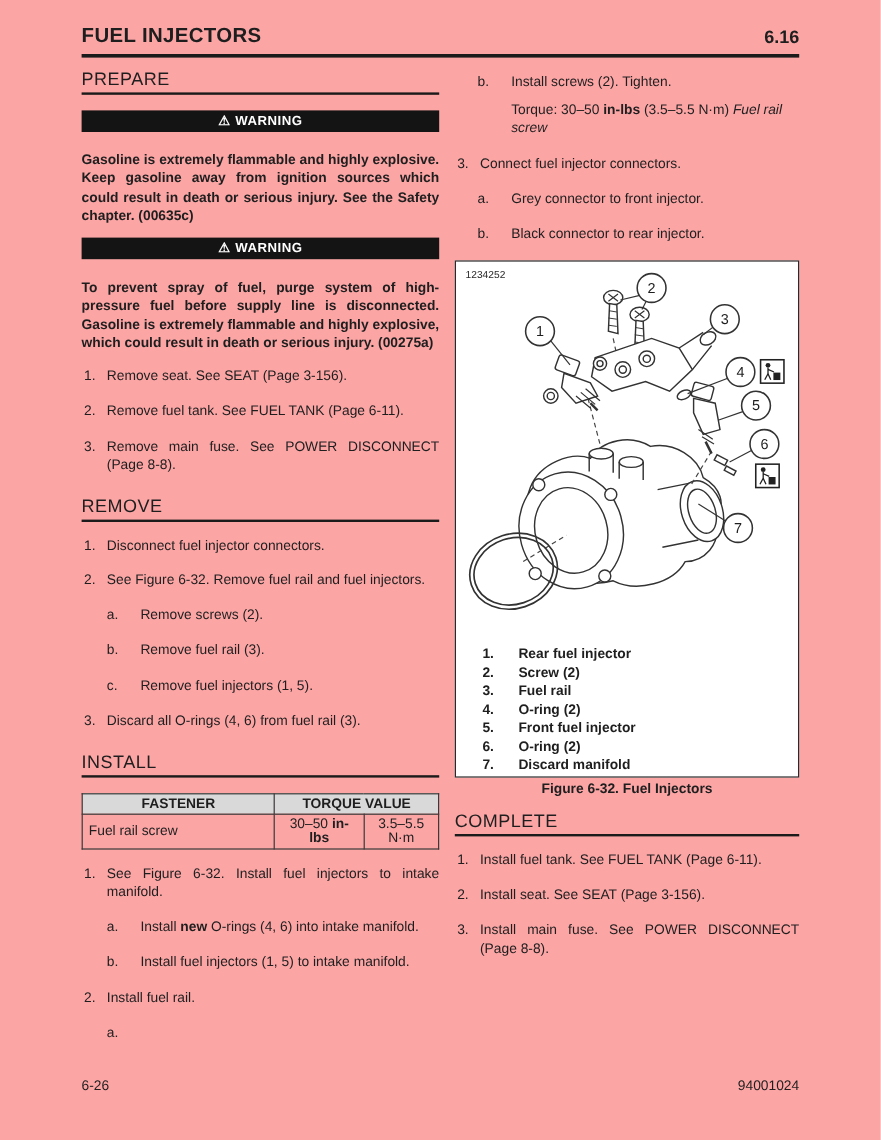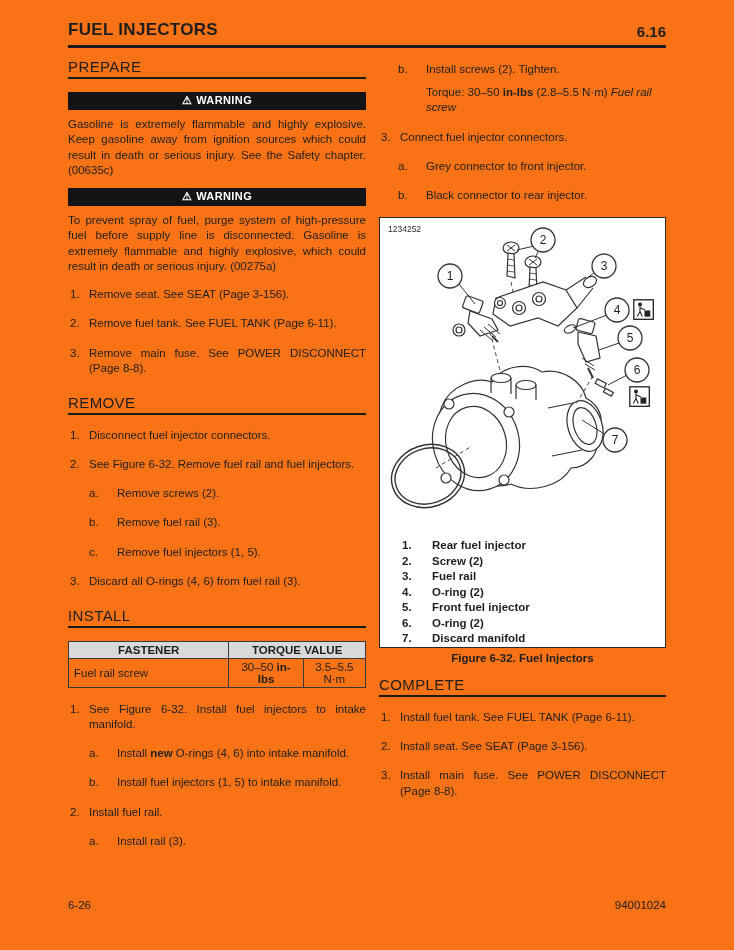--- a/index.html
+++ b/index.html
@@ -1,33 +1,33 @@
 <!DOCTYPE html>
 <html><head>
 <meta charset="utf-8">
 <style>
   html,body{margin:0;padding:0;background:#fff;}
-  .page{position:relative;width:734px;height:950px;background:#f97316;
+  .page{position:relative;width:734px;height:950px;background:#fca5a5;
         font-family:"Liberation Sans",sans-serif;color:#1e1e1e;overflow:hidden;}
   .content{position:absolute;left:68px;top:20px;width:598px;}
   .hdr{display:flex;justify-content:space-between;align-items:flex-end;}
   .hdr-title{font-size:17px;font-weight:bold;letter-spacing:.3px;}
   .hdr-num{font-size:15px;font-weight:bold;margin-left:28px;}
   .top-rule{height:3px;background:#1b1b1b;margin-top:5px;}
   .cols{display:flex;gap:13px;margin-top:10px;}
   .col-left{width:298px;flex:none;}
   .col-right{width:287px;flex:none;}
   .section-heading{font-size:15px;font-weight:normal;letter-spacing:.4px;
       border-bottom:2px solid #1b1b1b;padding-bottom:2px;margin:0 0 13px 0;}
   .mt{margin-top:18px;}
   .warning-box{margin-bottom:10px;}
   .warning-bar{background:#141414;color:#fff;text-align:center;font-weight:bold;
       font-size:11px;padding:2px 0 3px;letter-spacing:.4px;}
-  .warning-body{font-weight:normal;font-size:11.5px;line-height:1.33;
-      text-align:justify;margin-top:7px;}
+  .warning-body{font-weight:bold;font-size:11.5px;line-height:1.33;
+      text-align:justify;margin-top:17px;}
   .step{display:flex;font-size:11.5px;line-height:1.32;margin:0 0 14px 0;}
   .step-num{width:21px;flex:none;padding-left:2px;box-sizing:border-box;}
   .step-text{flex:1;text-align:justify;}
   .substep{display:flex;font-size:11.5px;line-height:1.32;margin:0 0 14px 21px;}
   .substep-letter{width:28px;flex:none;}
   .substep-text{flex:1;}
   .torque-line{font-size:11.5px;line-height:1.32;margin:-6px 0 14px 49px;}
   .spec-table{width:100%;border-collapse:collapse;margin:2px 0 14px;font-size:11.5px;padding-left:36px;}
   .spec-table th{background:#d9d9d9;border:1px solid #3a3a3a;font-weight:bold;
       text-align:center;padding:2px 3px;}
@@ -140,31 +140,30 @@
         <div class="substep">
           <span class="substep-letter">b.</span>
           <span class="substep-text">Install fuel injectors (1, 5) to intake manifold.</span>
         </div>
         <div class="step">
           <span class="step-num">2.</span>
           <span class="step-text">Install fuel rail.</span>
         </div>
         <div class="substep">
           <span class="substep-letter">a.</span>
-          <span class="substep-text">Install rail (3).</span>
         </div>
       </div>
 
       <div class="col-right">
         <div class="substep" style="margin-left:19px;margin-top:4px;margin-bottom:8px;">
           <span class="substep-letter">b.</span>
           <span class="substep-text">Install screws (2). Tighten.</span>
         </div>
         <div class="torque-line" style="margin-left:47px;margin-top:0;">
-          <span>Torque: 30–50 </span><span class="b">in-lbs</span><span> (2.8–5.5 N·m) </span><span class="i">Fuel rail screw</span>
+          <span>Torque: 30–50 </span><span class="b">in-lbs</span><span> (3.5–5.5 N·m) </span><span class="i">Fuel rail screw</span>
         </div>
         <div class="step">
           <span class="step-num">3.</span>
           <span class="step-text">Connect fuel injector connectors.</span>
         </div>
         <div class="substep" style="margin-left:19px;">
           <span class="substep-letter">a.</span>
           <span class="substep-text">Grey connector to front injector.</span>
         </div>
         <div class="substep" style="margin-left:19px;">

